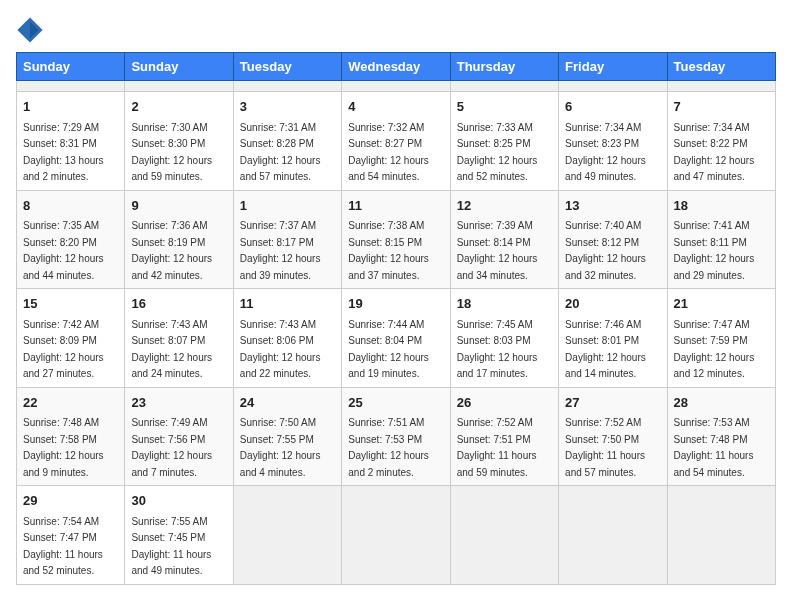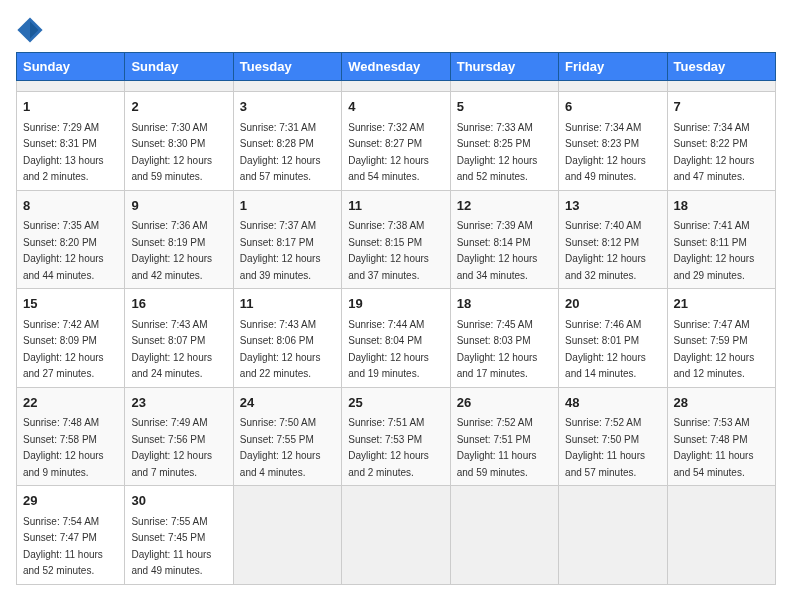--- a/index.html
+++ b/index.html
@@ -183,21 +183,21 @@
         <td><span class="day-num">22</span>
 <span class="day-info">Sunrise: 7:48 AM<br>Sunset: 7:58 PM<br>Daylight: 12 hours and 9 minutes.</span></td>
         <td><span class="day-num">23</span>
 <span class="day-info">Sunrise: 7:49 AM<br>Sunset: 7:56 PM<br>Daylight: 12 hours and 7 minutes.</span></td>
         <td><span class="day-num">24</span>
 <span class="day-info">Sunrise: 7:50 AM<br>Sunset: 7:55 PM<br>Daylight: 12 hours and 4 minutes.</span></td>
         <td><span class="day-num">25</span>
 <span class="day-info">Sunrise: 7:51 AM<br>Sunset: 7:53 PM<br>Daylight: 12 hours and 2 minutes.</span></td>
         <td><span class="day-num">26</span>
 <span class="day-info">Sunrise: 7:52 AM<br>Sunset: 7:51 PM<br>Daylight: 11 hours and 59 minutes.</span></td>
-        <td><span class="day-num">48</span>
+        <td><span class="day-num">27</span>
 <span class="day-info">Sunrise: 7:52 AM<br>Sunset: 7:50 PM<br>Daylight: 11 hours and 57 minutes.</span></td>
         <td><span class="day-num">28</span>
 <span class="day-info">Sunrise: 7:53 AM<br>Sunset: 7:48 PM<br>Daylight: 11 hours and 54 minutes.</span></td>
       </tr>
       <tr>
         <td><span class="day-num">29</span>
 <span class="day-info">Sunrise: 7:54 AM<br>Sunset: 7:47 PM<br>Daylight: 11 hours and 52 minutes.</span></td>
         <td><span class="day-num">30</span>
 <span class="day-info">Sunrise: 7:55 AM<br>Sunset: 7:45 PM<br>Daylight: 11 hours and 49 minutes.</span></td>
         <td class="empty-cell"></td>

